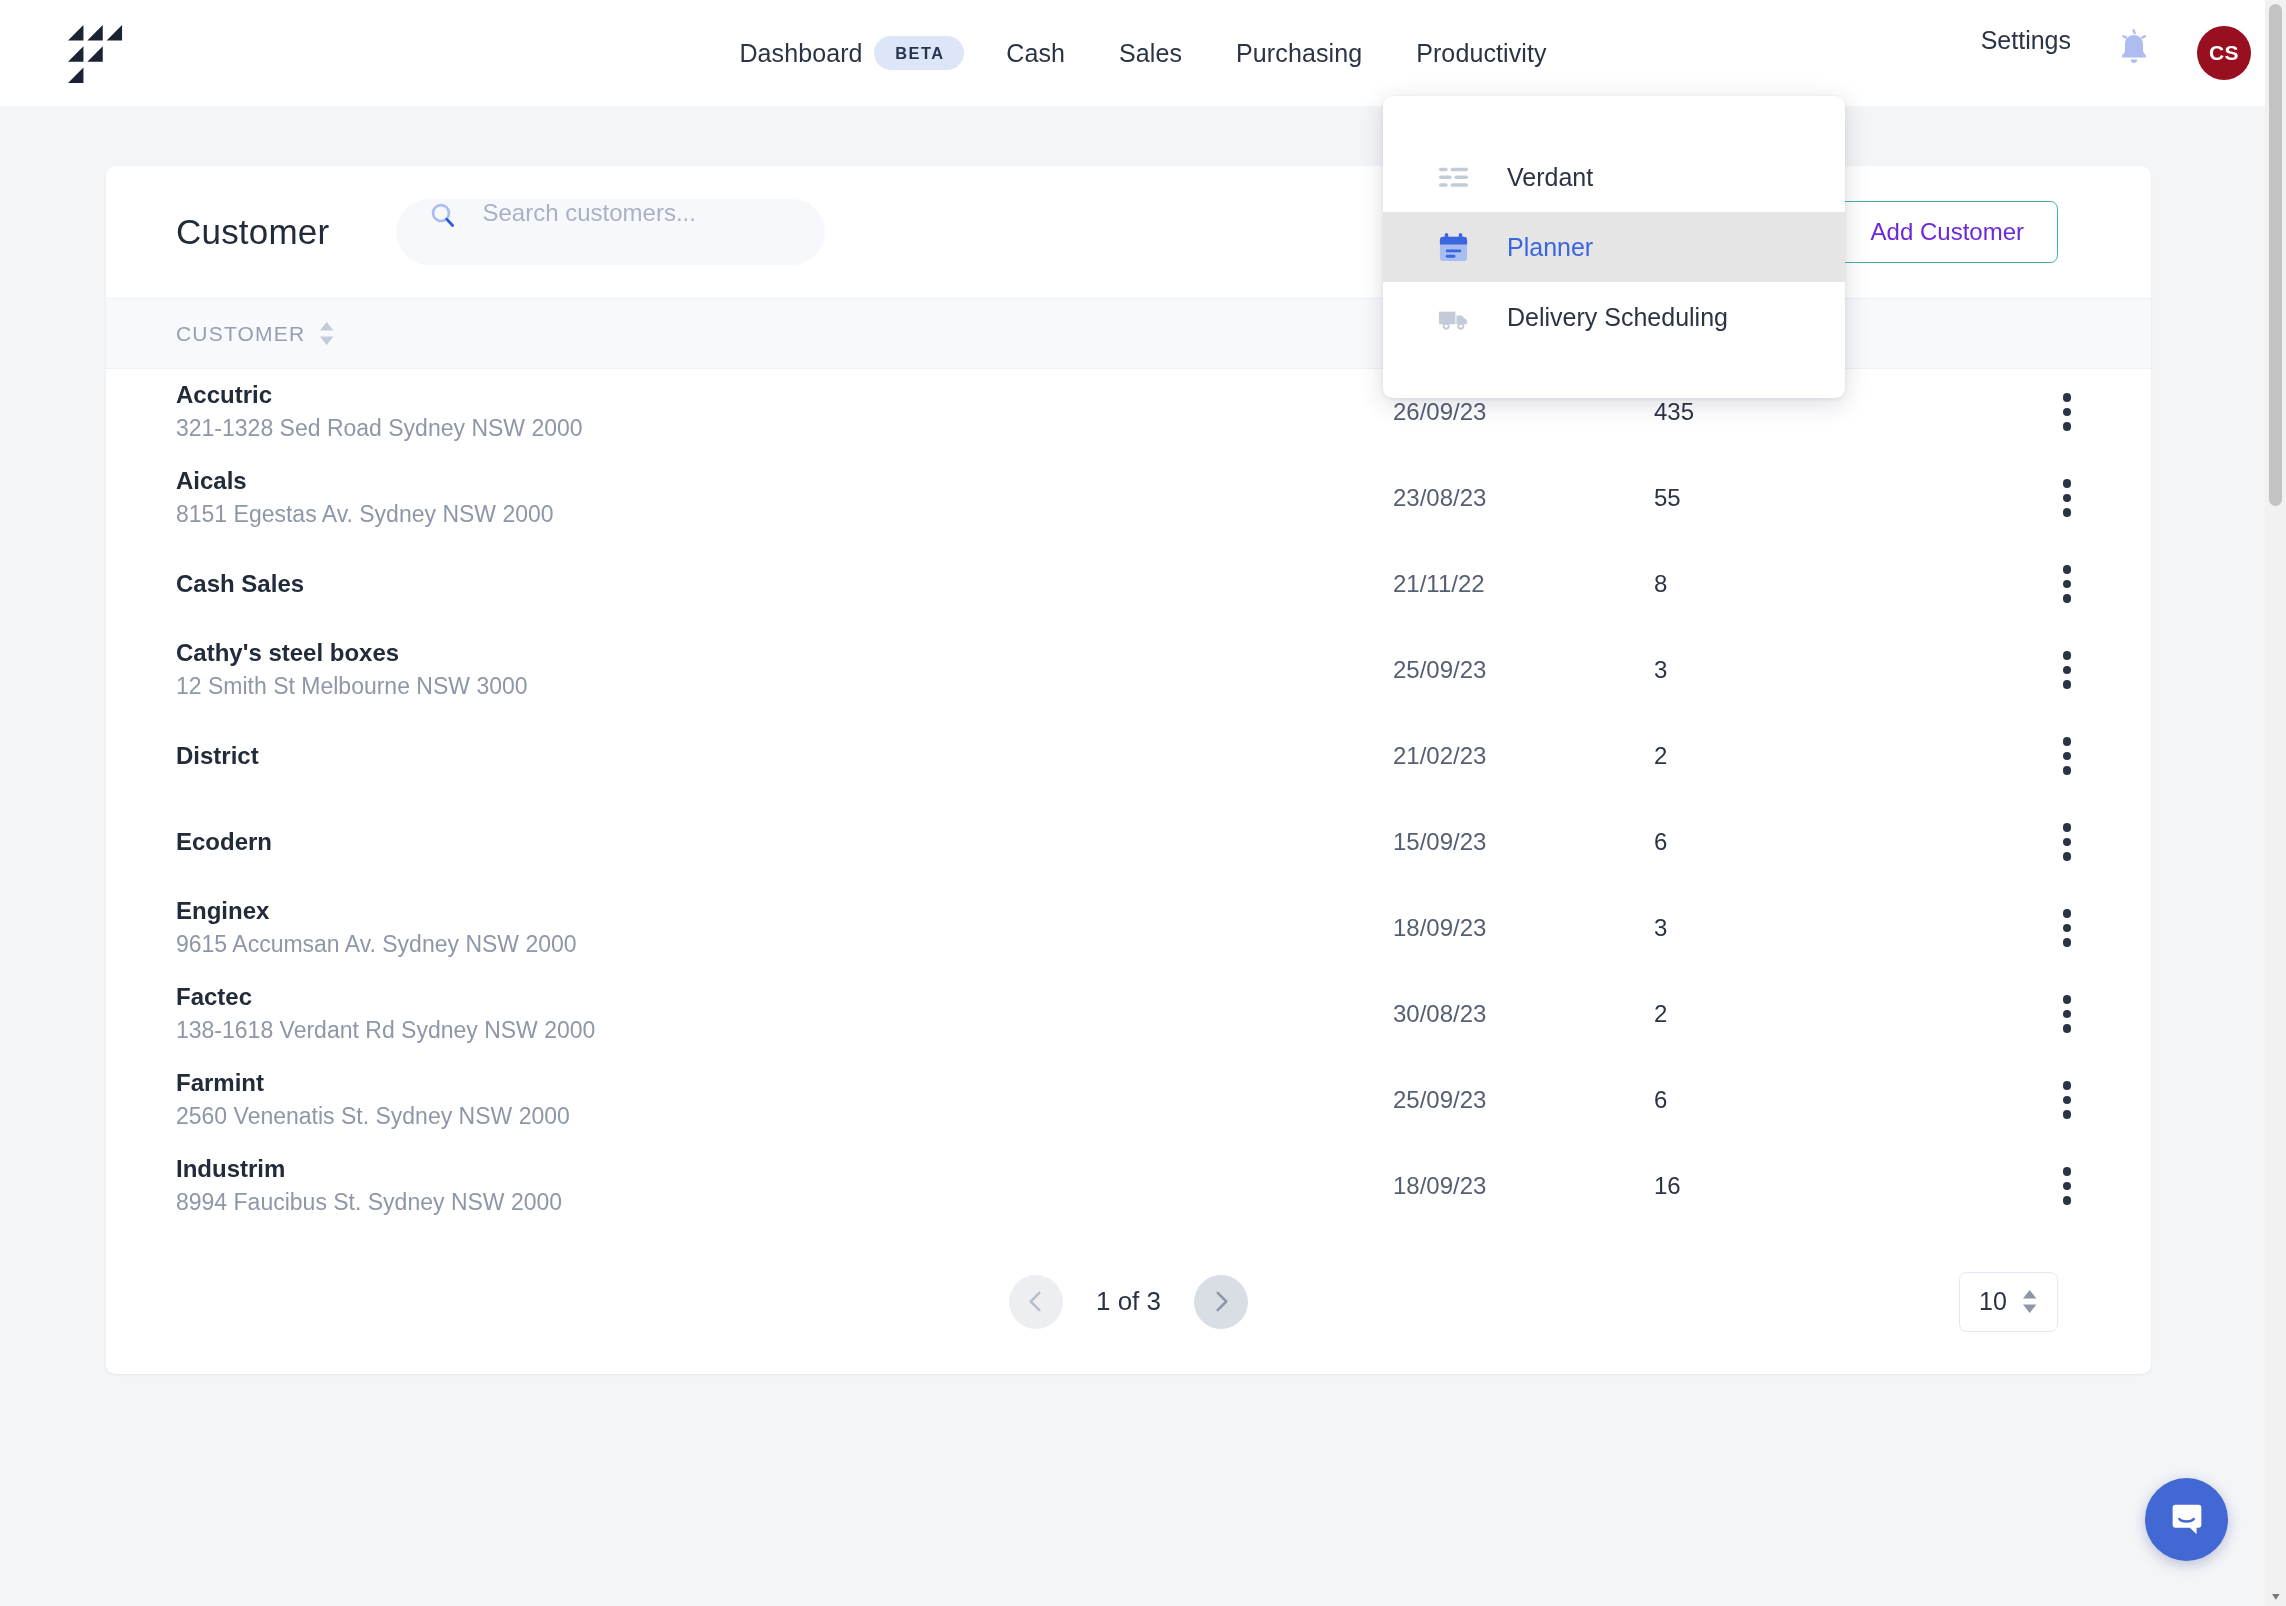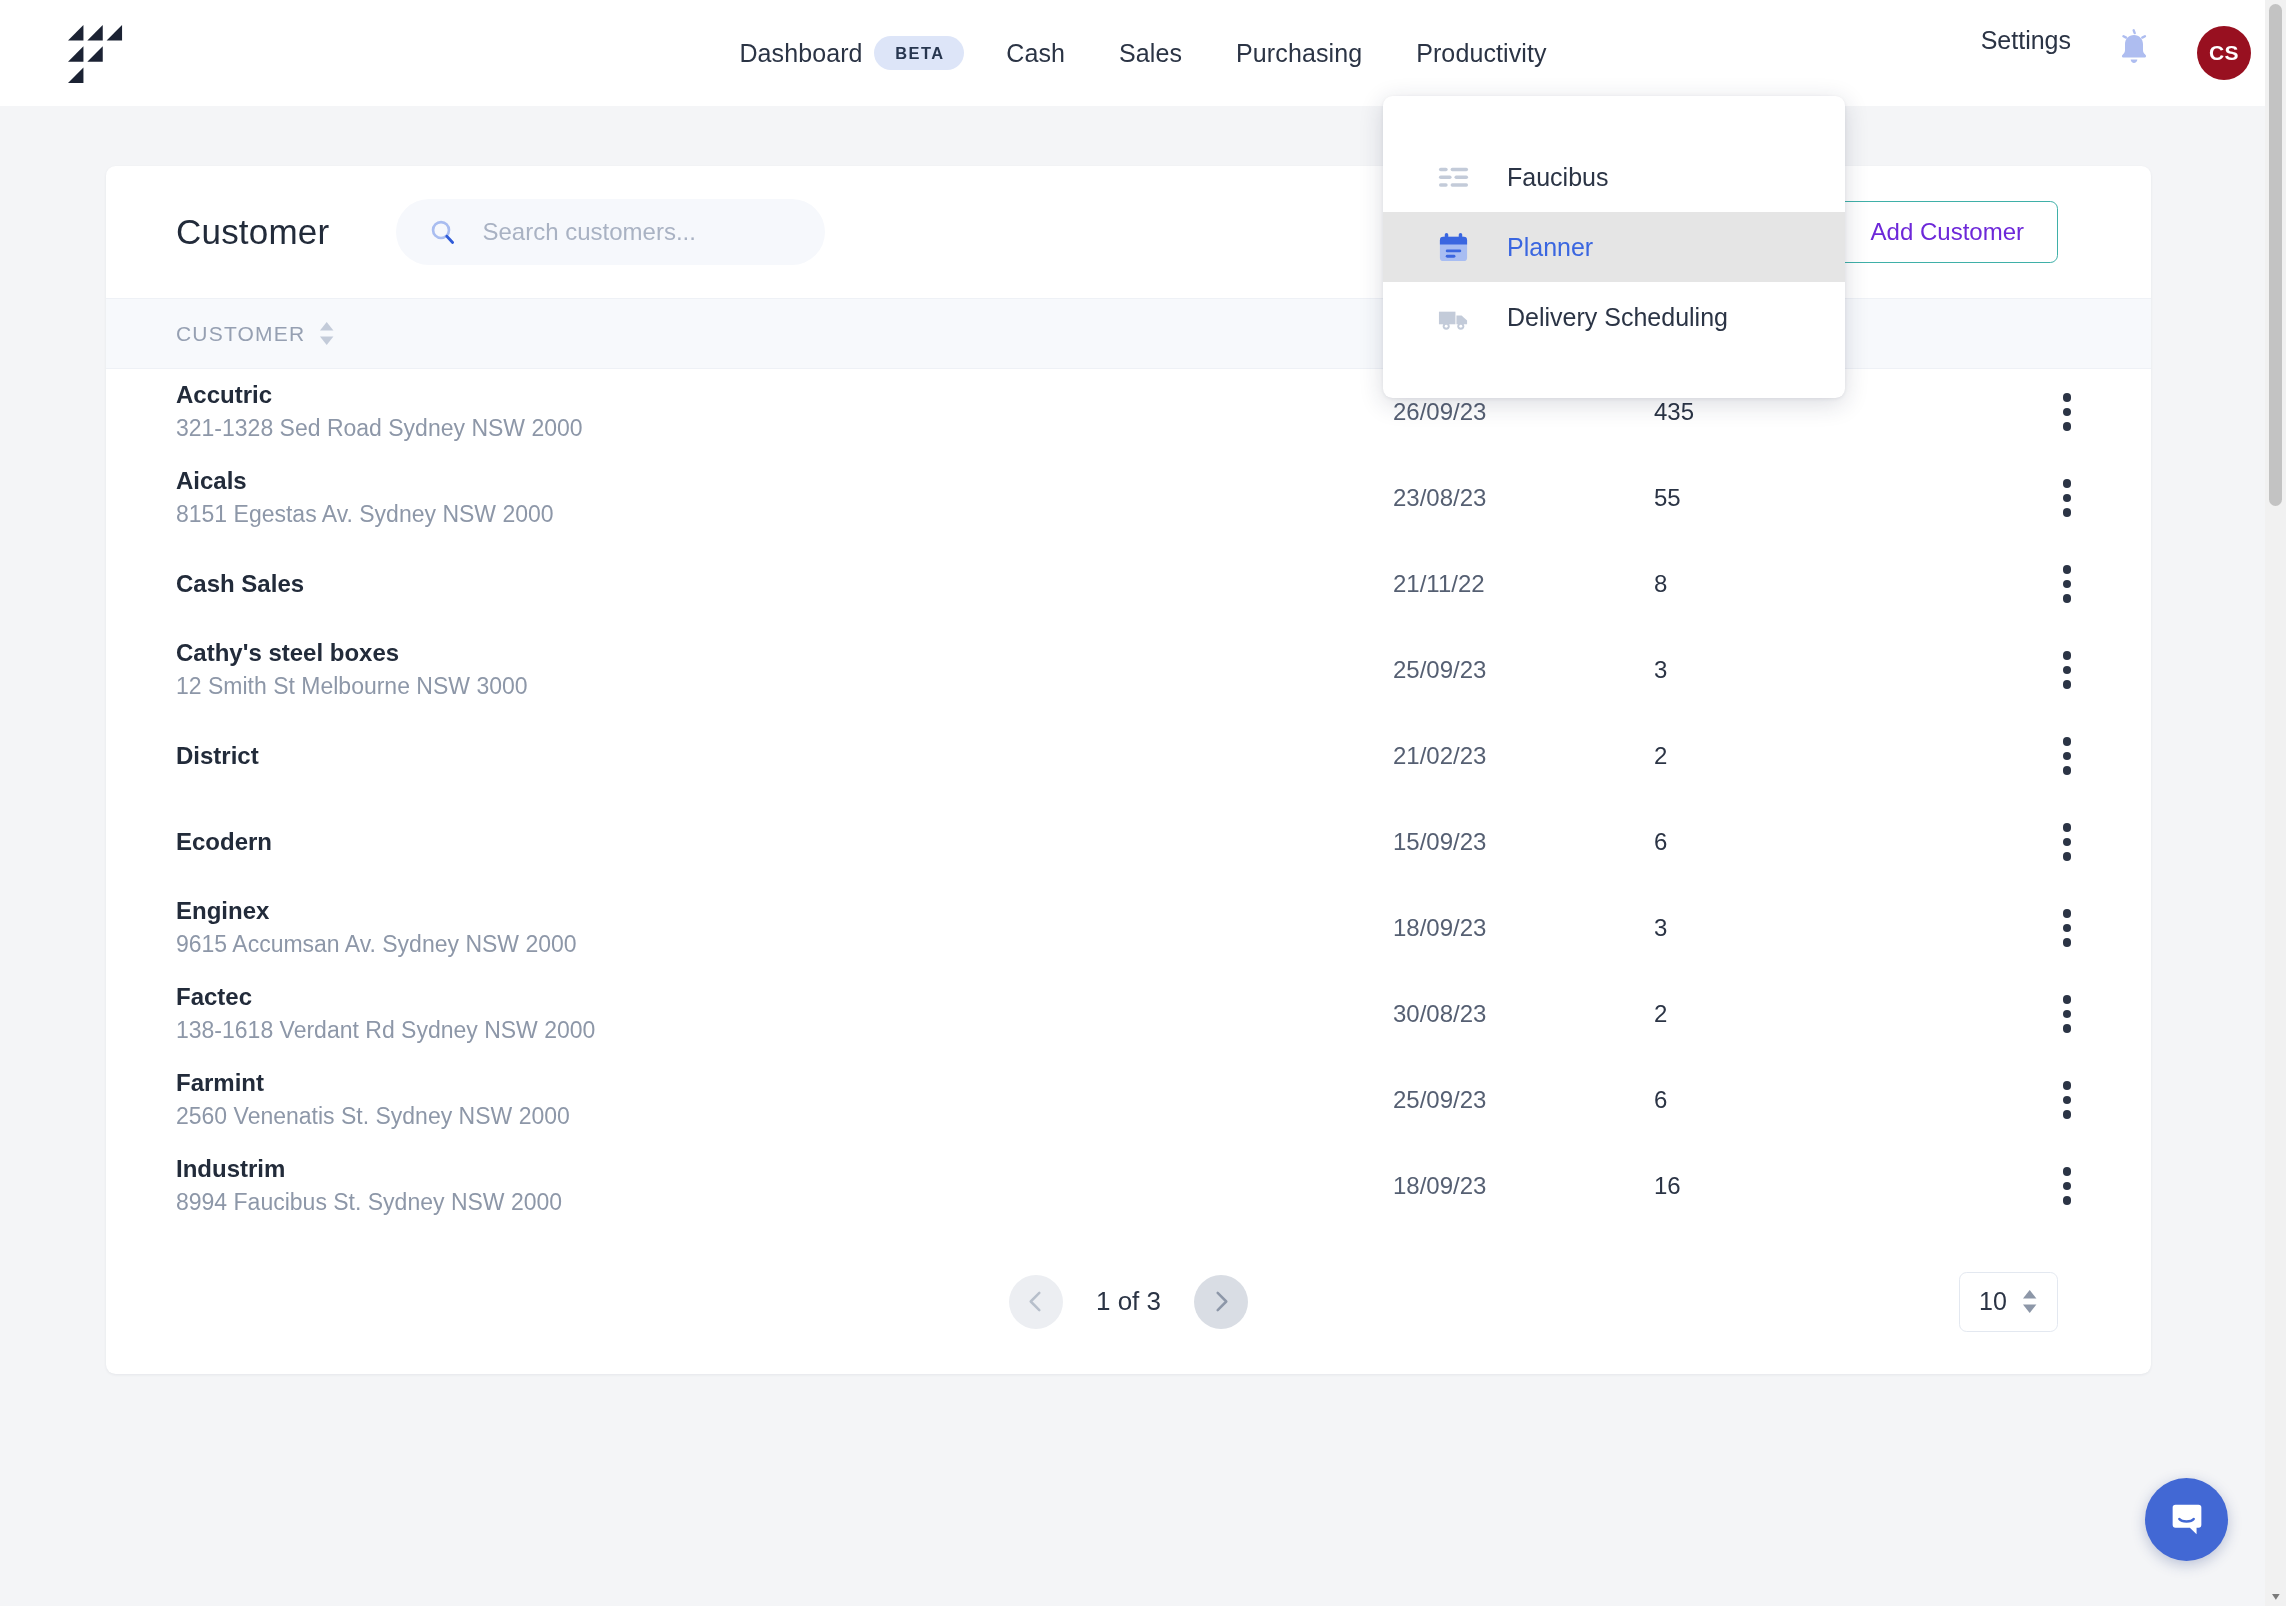--- a/index.html
+++ b/index.html
@@ -98,21 +98,21 @@
     overflow: hidden;
     z-index: 10;
   }
   .card-head {
     display: flex; align-items: center;
     padding: 33px 93px 33px 70px;
     gap: 42px;
   }
   .page-title { font-size: 35px; color: #222b3a; letter-spacing: 0.2px; }
   .search-box {
-    display: flex; align-items: center; gap: 25px;
+    display: flex; align-items: flex-start; gap: 25px;
     background: #f6f8fc;
     border-radius: 965px;
     height: 66px;
     width: 429px;
     padding: 0 33px;
     margin-left: 25px;
     cursor: text;
   }
   .search-input {
     border: none; background: transparent; outline: none;
@@ -264,21 +264,21 @@
     <svg class="dd-icon" viewBox="0 0 34 34" aria-hidden="true">
       <g fill="#c3cbd9">
         <rect x="2" y="7" width="9" height="3.6" rx="1.8"></rect>
         <rect x="14" y="7" width="18" height="3.6" rx="1.8"></rect>
         <rect x="2" y="15" width="13" height="3.6" rx="1.8"></rect>
         <rect x="18" y="15" width="14" height="3.6" rx="1.8"></rect>
         <rect x="2" y="23" width="9" height="3.6" rx="1.8"></rect>
         <rect x="14" y="23" width="18" height="3.6" rx="1.8"></rect>
       </g>
     </svg>
-    <span>Faucibus</span>
+    <span>Verdant</span>
   </div>
 
   <div class="dd-item active">
     <svg class="dd-icon" viewBox="0 0 34 34" aria-hidden="true">
       <rect x="3" y="6" width="28" height="25" rx="3.5" fill="#a8bdf2"></rect>
       <path d="M3 9.5A3.5 3.5 0 0 1 6.5 6h21A3.5 3.5 0 0 1 31 9.5V14H3V9.5z" fill="#3a66e0"></path>
       <rect x="8" y="2" width="3.6" height="7" rx="1.8" fill="#3a66e0"></rect>
       <rect x="22.4" y="2" width="3.6" height="7" rx="1.8" fill="#3a66e0"></rect>
       <rect x="9" y="19" width="16" height="3" rx="1.5" fill="#3a66e0"></rect>
       <rect x="9" y="24.5" width="10" height="3" rx="1.5" fill="#3a66e0"></rect>

